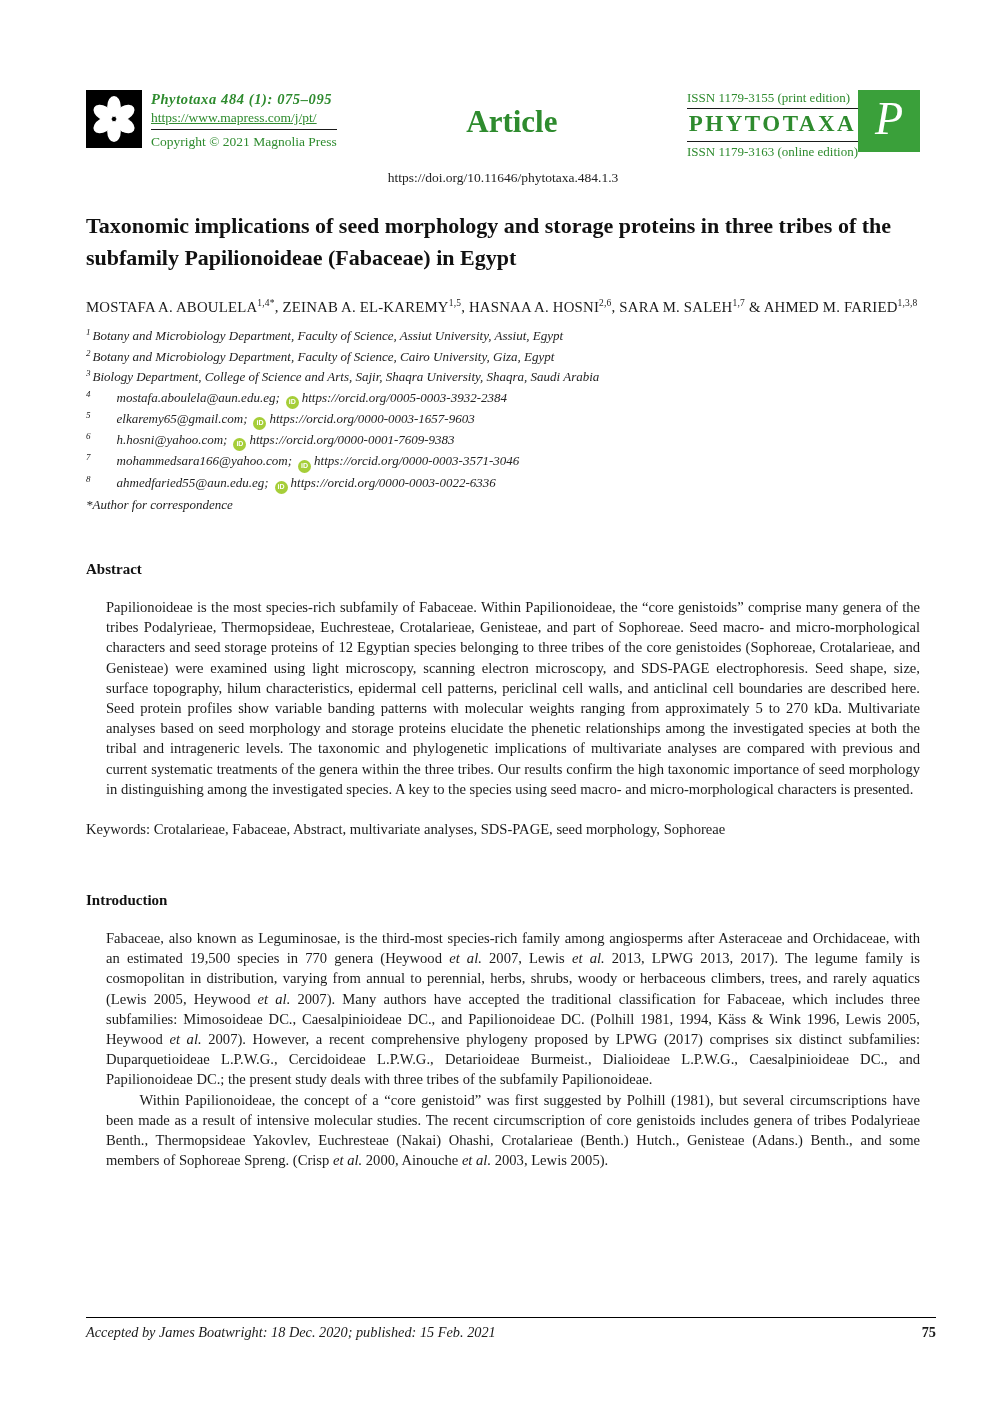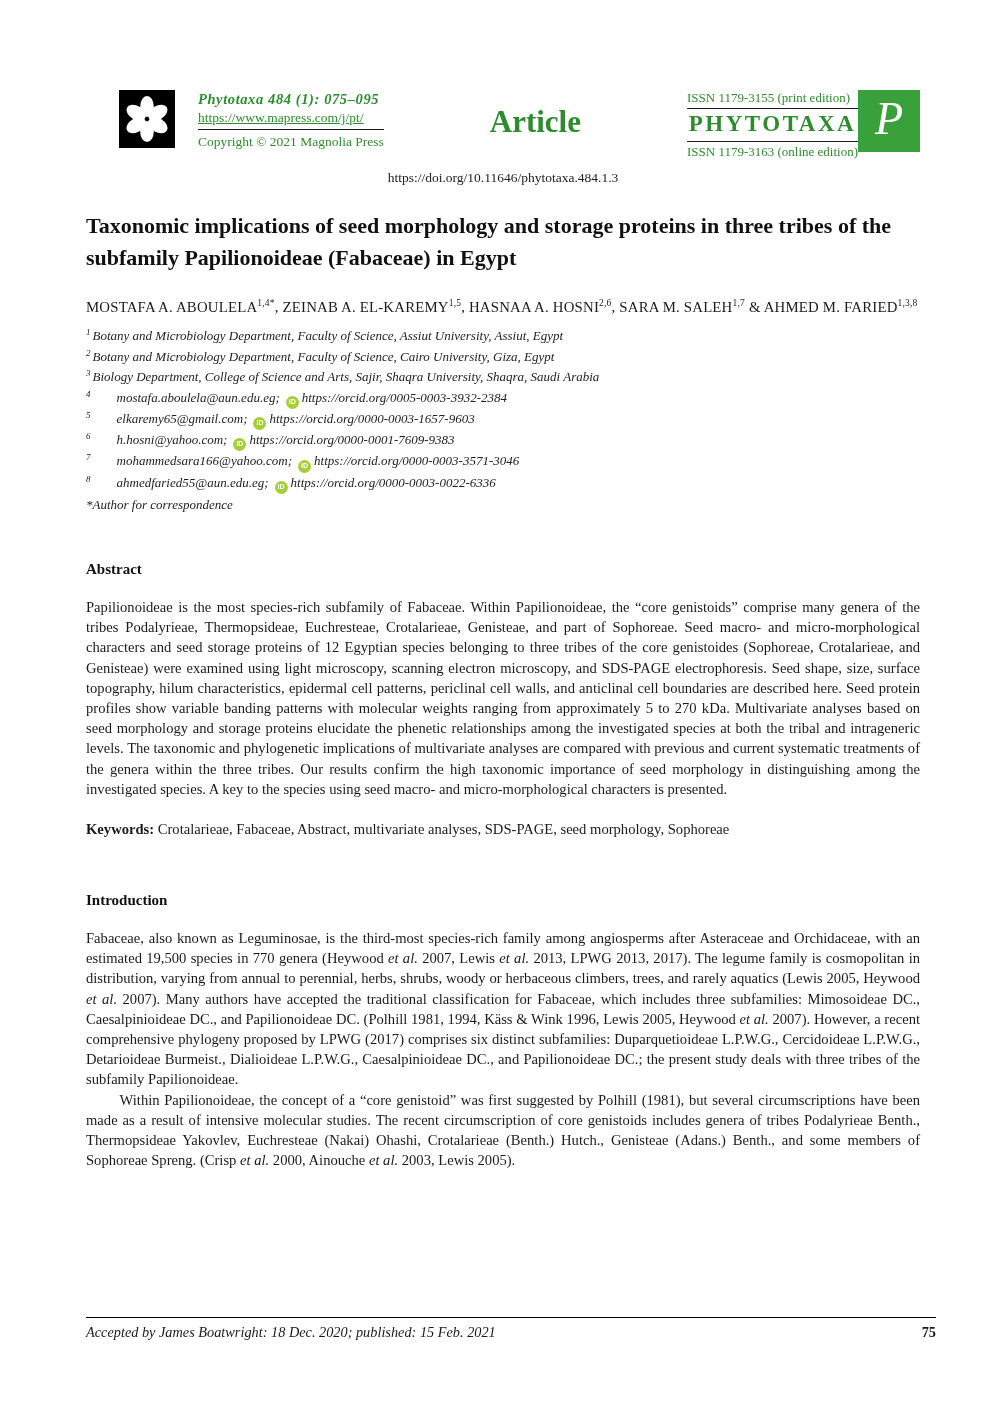--- a/index.html
+++ b/index.html
@@ -6,21 +6,21 @@
   html, body { margin: 0; padding: 0; background: #ffffff; }
   body {
     width: 992px; height: 1403px; position: relative;
     font-family: "Liberation Serif", "DejaVu Serif", serif;
     color: #1a1a1a;
   }
   .page { position: absolute; inset: 0; padding: 90px 72px 0 86px; }
 
   
   .masthead { display: flex; justify-content: space-between; align-items: flex-start; }
-  .mast-left { display: flex; gap: 23px; margin-left: 33px; }
+  .mast-left { display: flex; gap: 9px; }
   .flower-box { width: 56px; height: 58px; flex: 0 0 auto; }
   .mast-text { color: #2e8b2e; font-size: 13.5px; line-height: 1.3; }
   .journal-issue { font-weight: bold; font-style: italic; font-size: 14.5px; letter-spacing: 0.6px; }
   .journal-url { color: #2e8b2e; text-decoration: underline; cursor: pointer; display: inline-block; padding-bottom: 3px; }
   .copyright-line { border-top: 1.2px solid #1a1a1a; padding-top: 3px; }
   .article-label { color: #2e8b2e; font-weight: bold; font-size: 31px; margin-top: 14px; }
   .mast-right { display: flex; align-items: flex-start; }
   .issn-col { color: #2e8b2e; font-size: 13px; line-height: 1.25; text-align: left; }
   .issn-print { padding-bottom: 2px; border-bottom: 1.2px solid #1a1a1a; }
   .journal-name { font-size: 23px; font-weight: bold; letter-spacing: 2.5px; text-align: center;
@@ -43,23 +43,23 @@
   .aff-contact .contact-indent { display: inline-block; width: 24px; }
   .aff-contact a { color: #222; text-decoration: none; cursor: pointer; }
   .orcid-icon { display: inline-flex; width: 13px; height: 13px; border-radius: 50%;
                 background: #a6ce39; color: #fff; align-items: center; justify-content: center;
                 font-style: normal; font-family: "Liberation Sans", sans-serif; font-size: 7px; font-weight: bold;
                 vertical-align: -2px; margin: 0 3px 0 6px; }
   .correspondence { margin-top: 1px; }
 
   
   .section-heading { font-weight: bold; font-size: 15px; margin-top: 46px; color: #111; }
-  .body-para { font-size: 14.6px; line-height: 20.2px; text-align: justify; margin-top: 19px; color: #1a1a1a; }
+  .body-para { font-size: 14.6px; line-height: 20.2px; text-align: justify; margin-top: 19px; color: #1a1a1a; margin-left: 20px; }
   .keywords-line { margin-top: 22px; font-size: 14.6px; }
-  .keywords-line .kw-label { font-weight: bold; }
+  .keywords-line .kw-label { font-weight: normal; }
   .intro-heading { margin-top: 54px; }
   .indent-para { text-indent: 2.3em; margin-top: 0; }
 
   
   .page-footer { position: absolute; left: 86px; right: 56px; top: 1317px;
                  border-top: 1.5px solid #000; padding-top: 6px;
                  display: flex; justify-content: space-between; align-items: baseline; font-size: 14.3px; }
   .accepted-line { font-style: italic; }
   .page-number { font-weight: bold; }
 </style>

